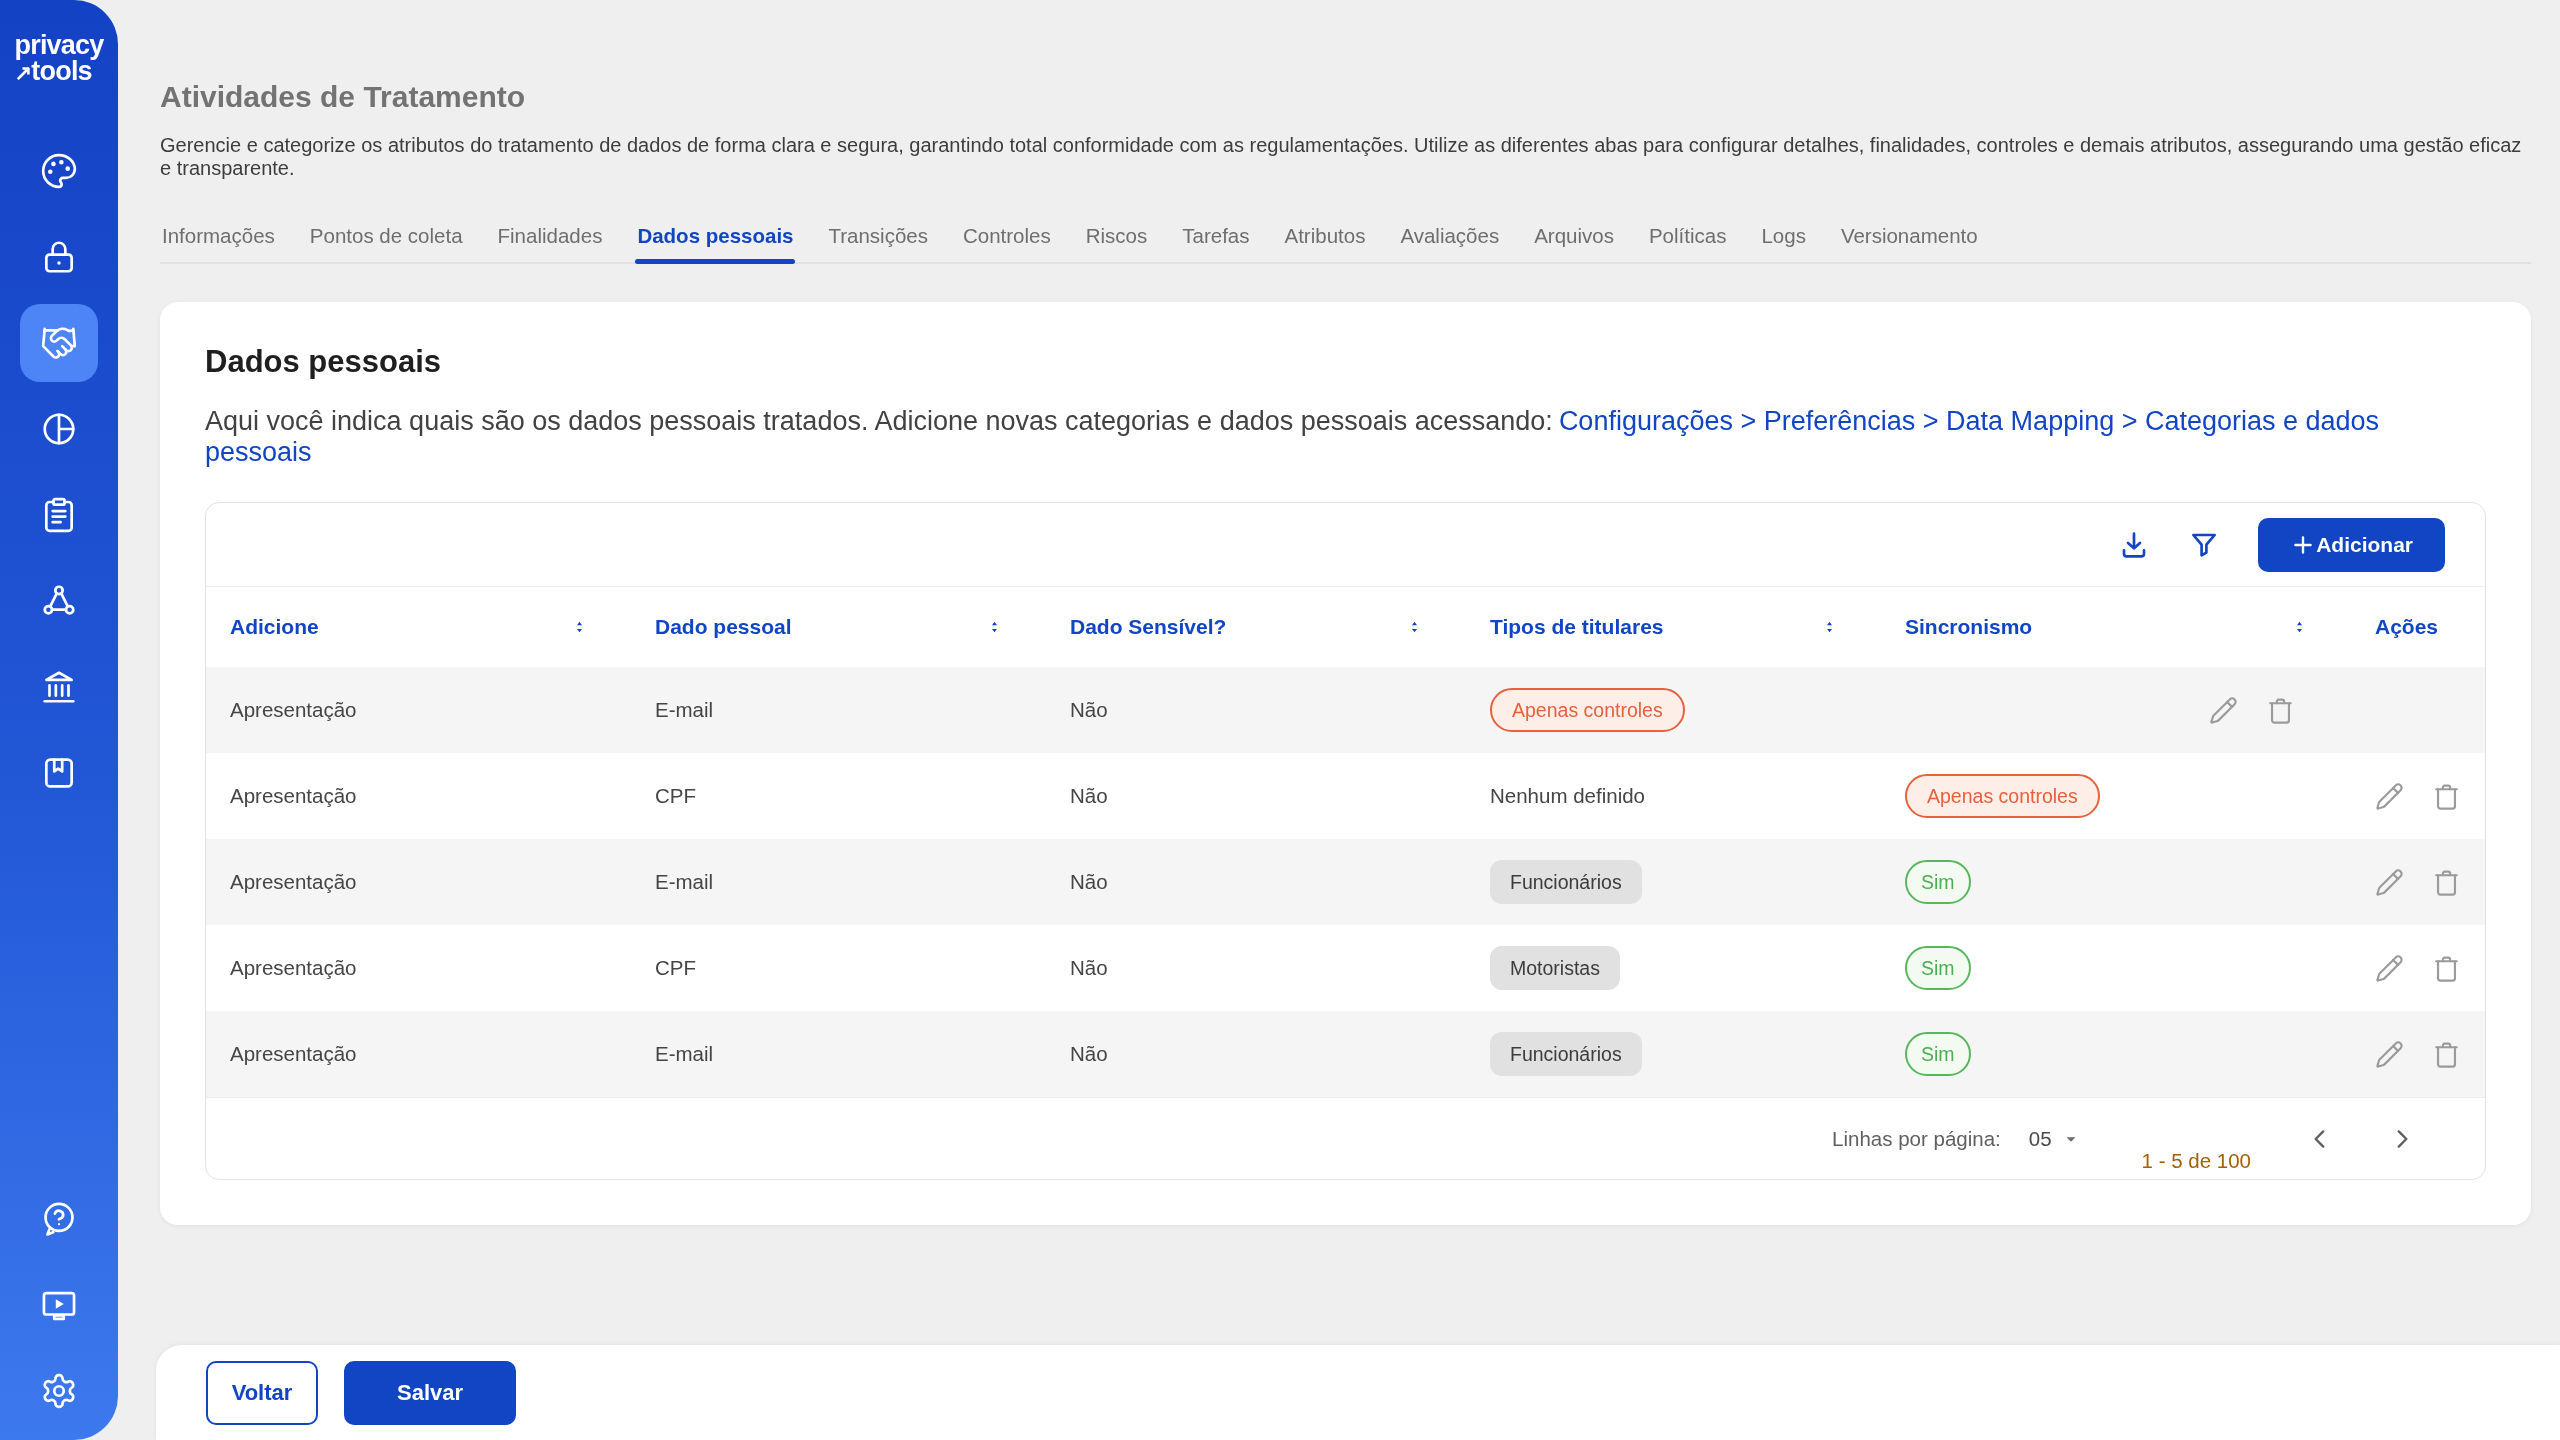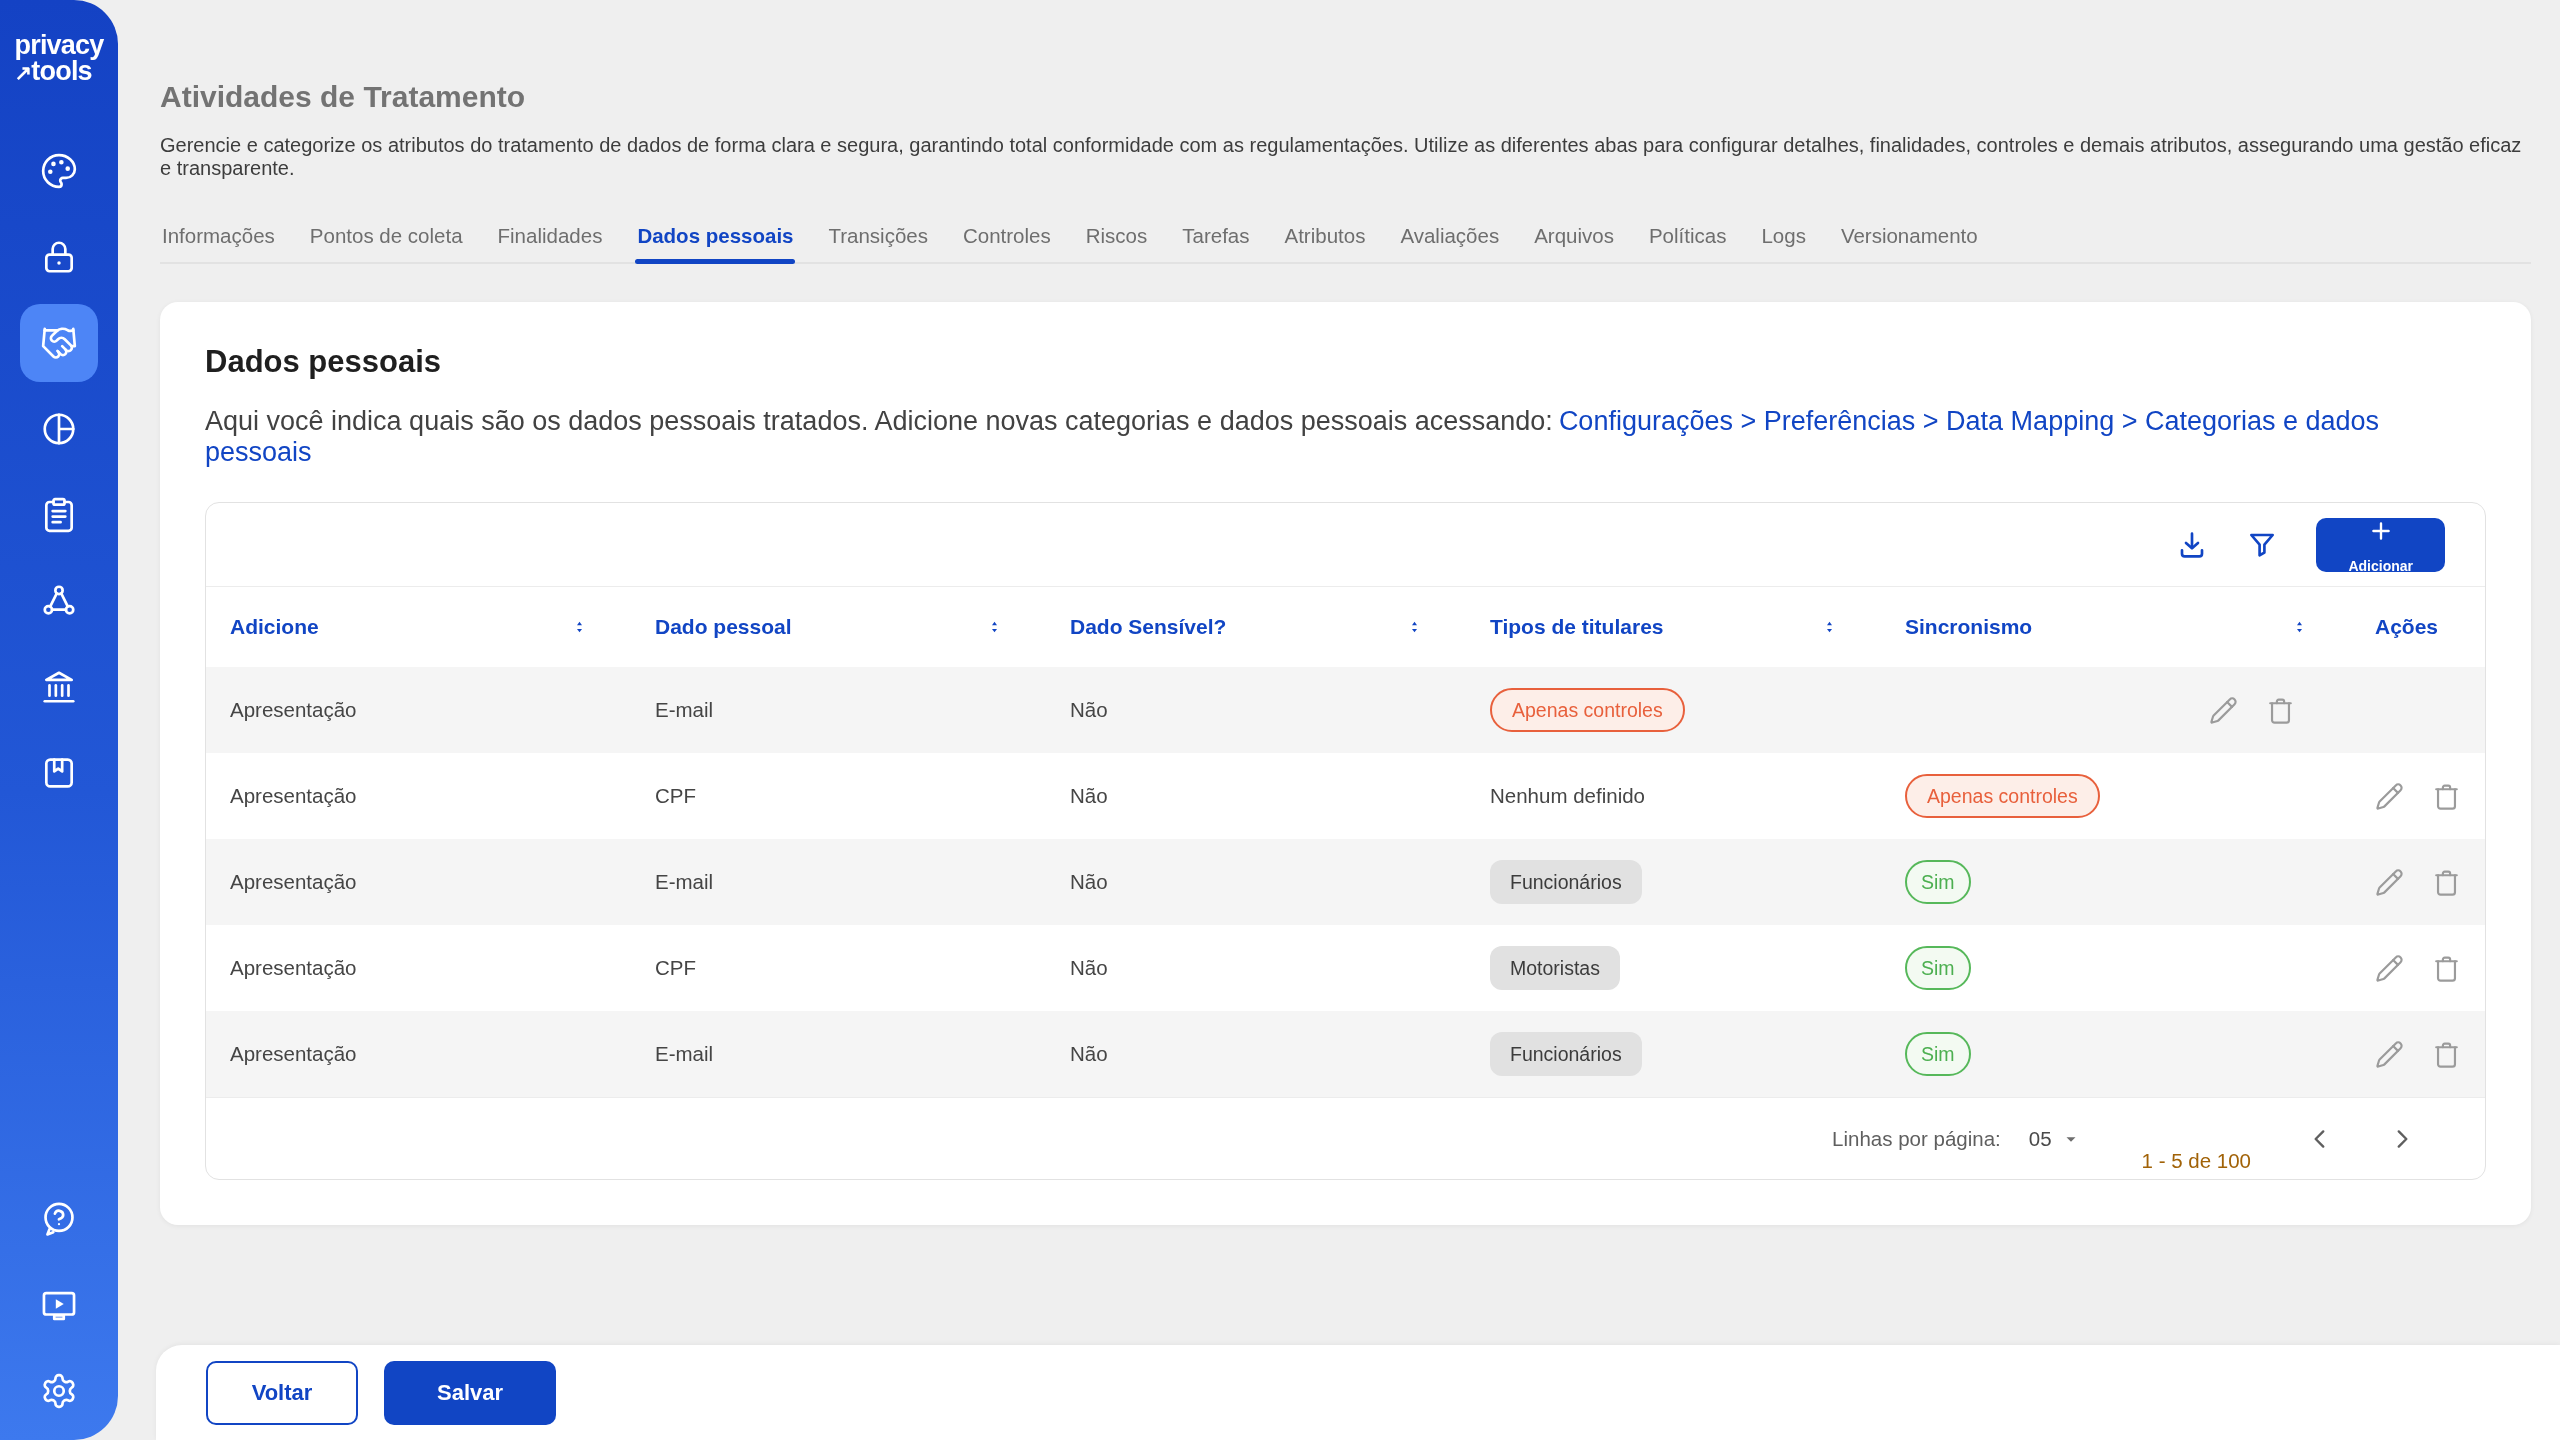--- a/index.html
+++ b/index.html
@@ -56,22 +56,22 @@
   
   .table-box { margin-top:34px; border:1.5px solid #e2e2e2; border-radius:14px; overflow:hidden; background:#fff; }
   .table-toolbar {
     height:84px; display:flex; align-items:center; justify-content:flex-end;
     gap:38px; padding-right:40px; border-bottom:1px solid #ececec;
   }
   .icon-btn { background:none; border:none; color:#1145c4; cursor:pointer; }
   .icon-btn svg { width:32px; height:32px; }
   .add-btn {
     height:54px; padding:0 32px; background:#1145c4; color:#fff; border:none;
-    border-radius:10px; font-family:inherit; font-size:14px; font-weight:700;
-    display:flex; align-items:center; gap:14px; cursor:pointer;flex-direction:column;
+    border-radius:10px; font-family:inherit; font-size:21px; font-weight:700;
+    display:flex; align-items:center; cursor:pointer;
   }
   .add-btn svg { width:26px; height:26px; }
 
   .grid-row {
     display:grid;
     grid-template-columns:425px 415px 420px 415px 470px 1fr;
     align-items:center;
   }
   .thead { height:80px; background:#fff; }
   .th {
@@ -110,21 +110,21 @@
   .page-btn svg { width:26px; height:26px; }
 
   
   .footer {
     position:absolute; left:156px; right:0; bottom:0; height:95px;
     background:#fff; border-top-left-radius:26px;
     display:flex; align-items:center; gap:26px; padding-left:50px;
     box-shadow:0 -1px 5px rgba(0,0,0,0.05);
   }
   .btn-outline {
-    width:152px; height:64px; background:#fff; border:2.5px solid #1145c4;
+    width:112px; height:64px; background:#fff; border:2.5px solid #1145c4;
     border-radius:10px; color:#1145c4; font-family:inherit; font-size:22px; font-weight:700; cursor:pointer;
   }
   .btn-filled {
     width:172px; height:64px; background:#1145c4; border:none;
     border-radius:10px; color:#fff; font-family:inherit; font-size:22px; font-weight:700; cursor:pointer;
   }
 </style>
 </head>
 <body>
 

